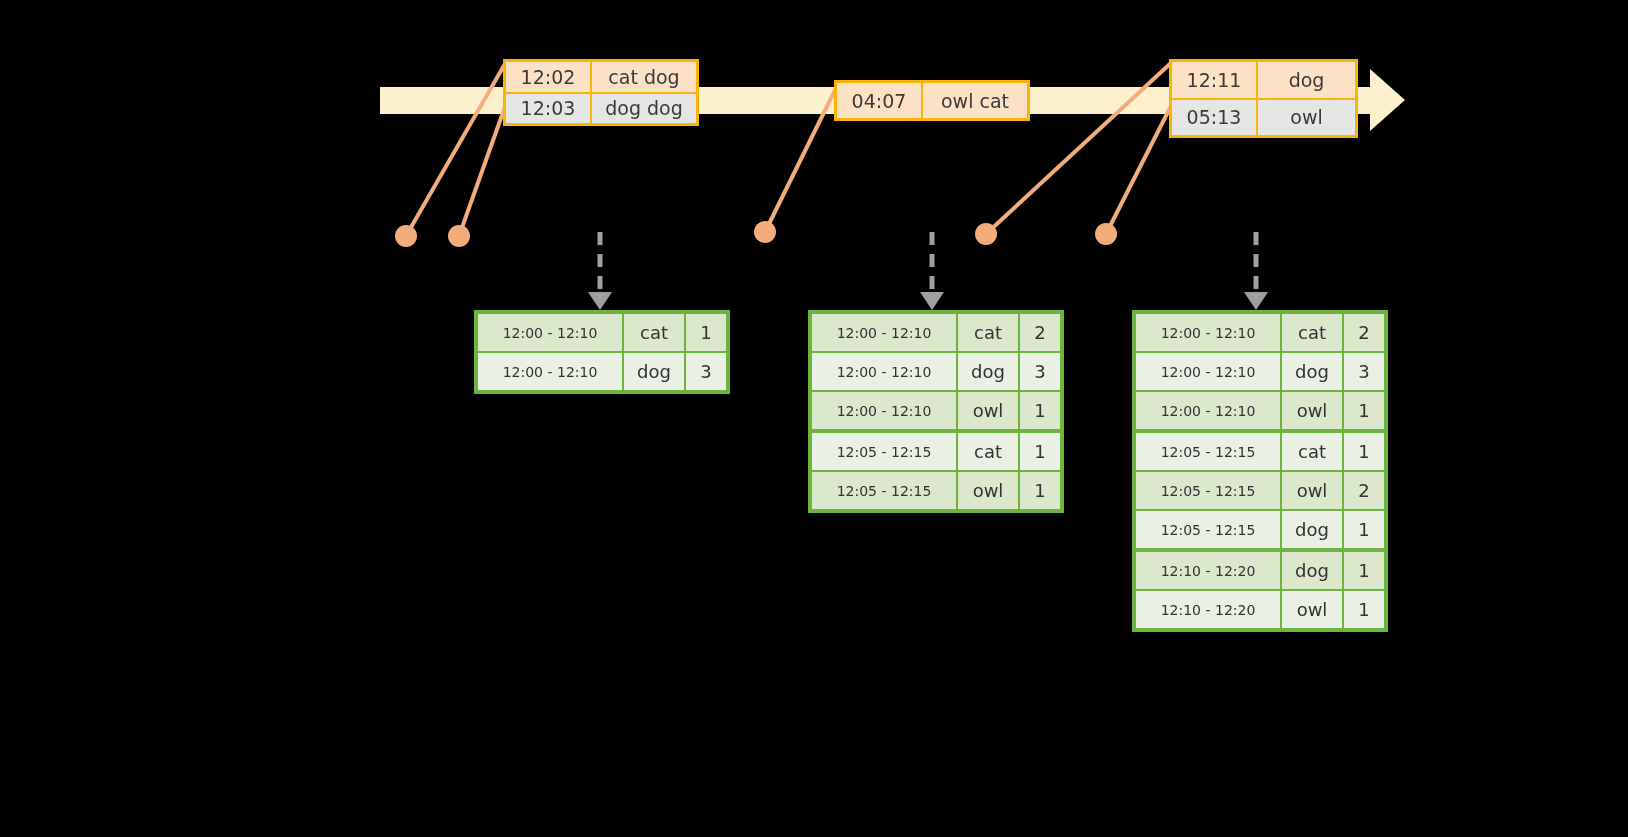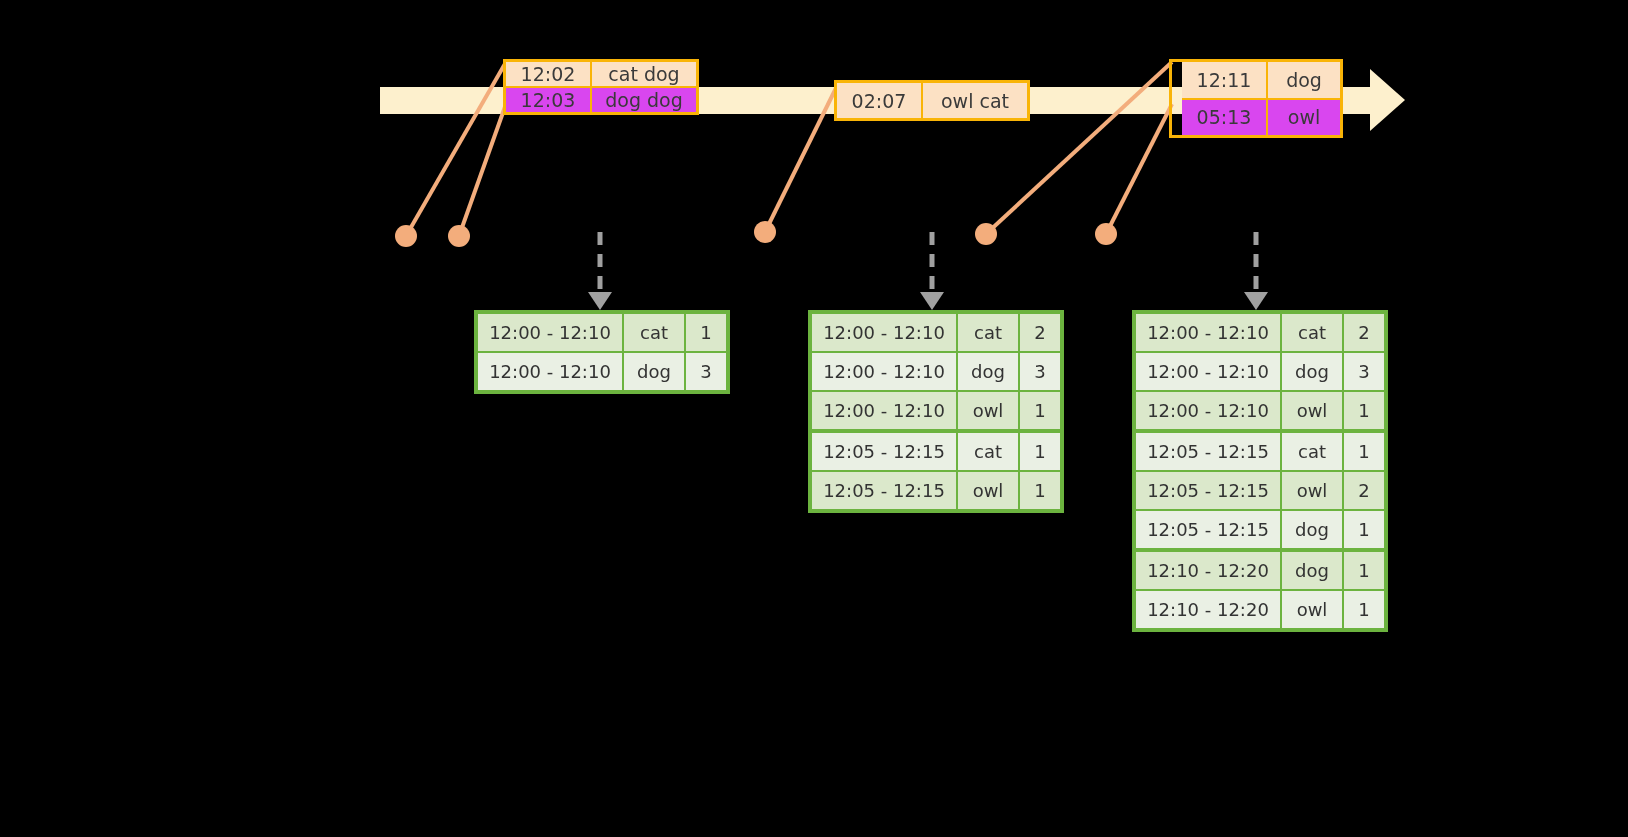--- a/index.html
+++ b/index.html
@@ -10,37 +10,37 @@
   .timeline-bar{position:absolute;background:#fdf0cd;}
   .timeline-head{position:absolute;width:0;height:0;border-top:31px solid transparent;
     border-bottom:31px solid transparent;border-left:35px solid #fdf0cd;}
 
   
   .evt{position:absolute;border:3px solid #f9b407;box-sizing:border-box;
        display:flex;flex-direction:column;}
   .evt-row{display:flex;flex:1;}
   .evt-row + .evt-row{border-top:2px solid #f9b407;}
   .evt-row.r0{background:#fce1c4;}
-  .evt-row.r1{background:#d946ef;}
+  .evt-row.r1{background:#e5e5e5;}
   .evt-time{width:84px;display:flex;align-items:center;justify-content:center;
             border-right:2px solid #f9b407;font-size:19px;color:#3a3a3a;}
   .evt-val{flex:1;display:flex;align-items:center;justify-content:center;
            font-size:19px;color:#3a3a3a;text-align:right;}
 
   
   .dot{position:absolute;width:22px;height:22px;border-radius:50%;background:#f3ad7c;}
   svg.links{position:absolute;left:0;top:0;width:1628px;height:837px;pointer-events:none;}
 
   
   .res{position:absolute;border:4px solid #6cb33f;box-sizing:border-box;background:#6cb33f;}
   .res-row{display:flex;height:37px;}
   .res-row.a{background:#dbe8cb;}
   .res-row.b{background:#eaf0e4;}
   .res-row + .res-row{margin-top:2px;}
-  .res-c-win{display:flex;align-items:center;justify-content:center;font-size:18px;color:#333;}
+  .res-c-win{display:flex;align-items:center;justify-content:center;font-size:14px;color:#333;}
   .res-c-key{display:flex;align-items:center;justify-content:center;font-size:18px;color:#333;
              border-left:2px solid #6cb33f;}
   .res-c-cnt{display:flex;align-items:center;justify-content:center;font-size:18px;color:#333;
              border-left:2px solid #6cb33f;}
   .res-row.grp{margin-top:4px;}
 </style>
 </head>
 <body>
 
 <div id="stage">
@@ -57,37 +57,37 @@
     </svg>
 
   <div id="dots">
       <div class="dot" style="left: 395px; top: 225px;"></div>
       <div class="dot" style="left: 448px; top: 225px;"></div>
       <div class="dot" style="left: 754px; top: 221px;"></div>
       <div class="dot" style="left: 975px; top: 223px;"></div>
       <div class="dot" style="left: 1095px; top: 223px;"></div>
     </div>
   <div id="events">
-      <div class="evt" style="left: 503px; top: 59px; width: 196px; height: 56px;">
+      <div class="evt" style="left: 503px; top: 59px; width: 196px; height: 67px;">
         <div class="evt-row r0">
           <div class="evt-time">12:02</div>
           <div class="evt-val">cat dog</div>
         </div>
         <div class="evt-row r1">
           <div class="evt-time">12:03</div>
           <div class="evt-val">dog dog</div>
         </div>
       </div>
       <div class="evt" style="left: 834px; top: 80px; width: 196px; height: 41px;">
         <div class="evt-row r0">
-          <div class="evt-time">02:07</div>
+          <div class="evt-time">04:07</div>
           <div class="evt-val">owl cat</div>
         </div>
       </div>
-      <div class="evt" style="left: 1169px; top: 59px; width: 174px; height: 79px; padding-left: 10px;">
+      <div class="evt" style="left: 1169px; top: 59px; width: 189px; height: 79px;">
         <div class="evt-row r0">
           <div class="evt-time">12:11</div>
           <div class="evt-val">dog</div>
         </div>
         <div class="evt-row r1">
           <div class="evt-time">05:13</div>
           <div class="evt-val">owl</div>
         </div>
       </div>
     </div>

